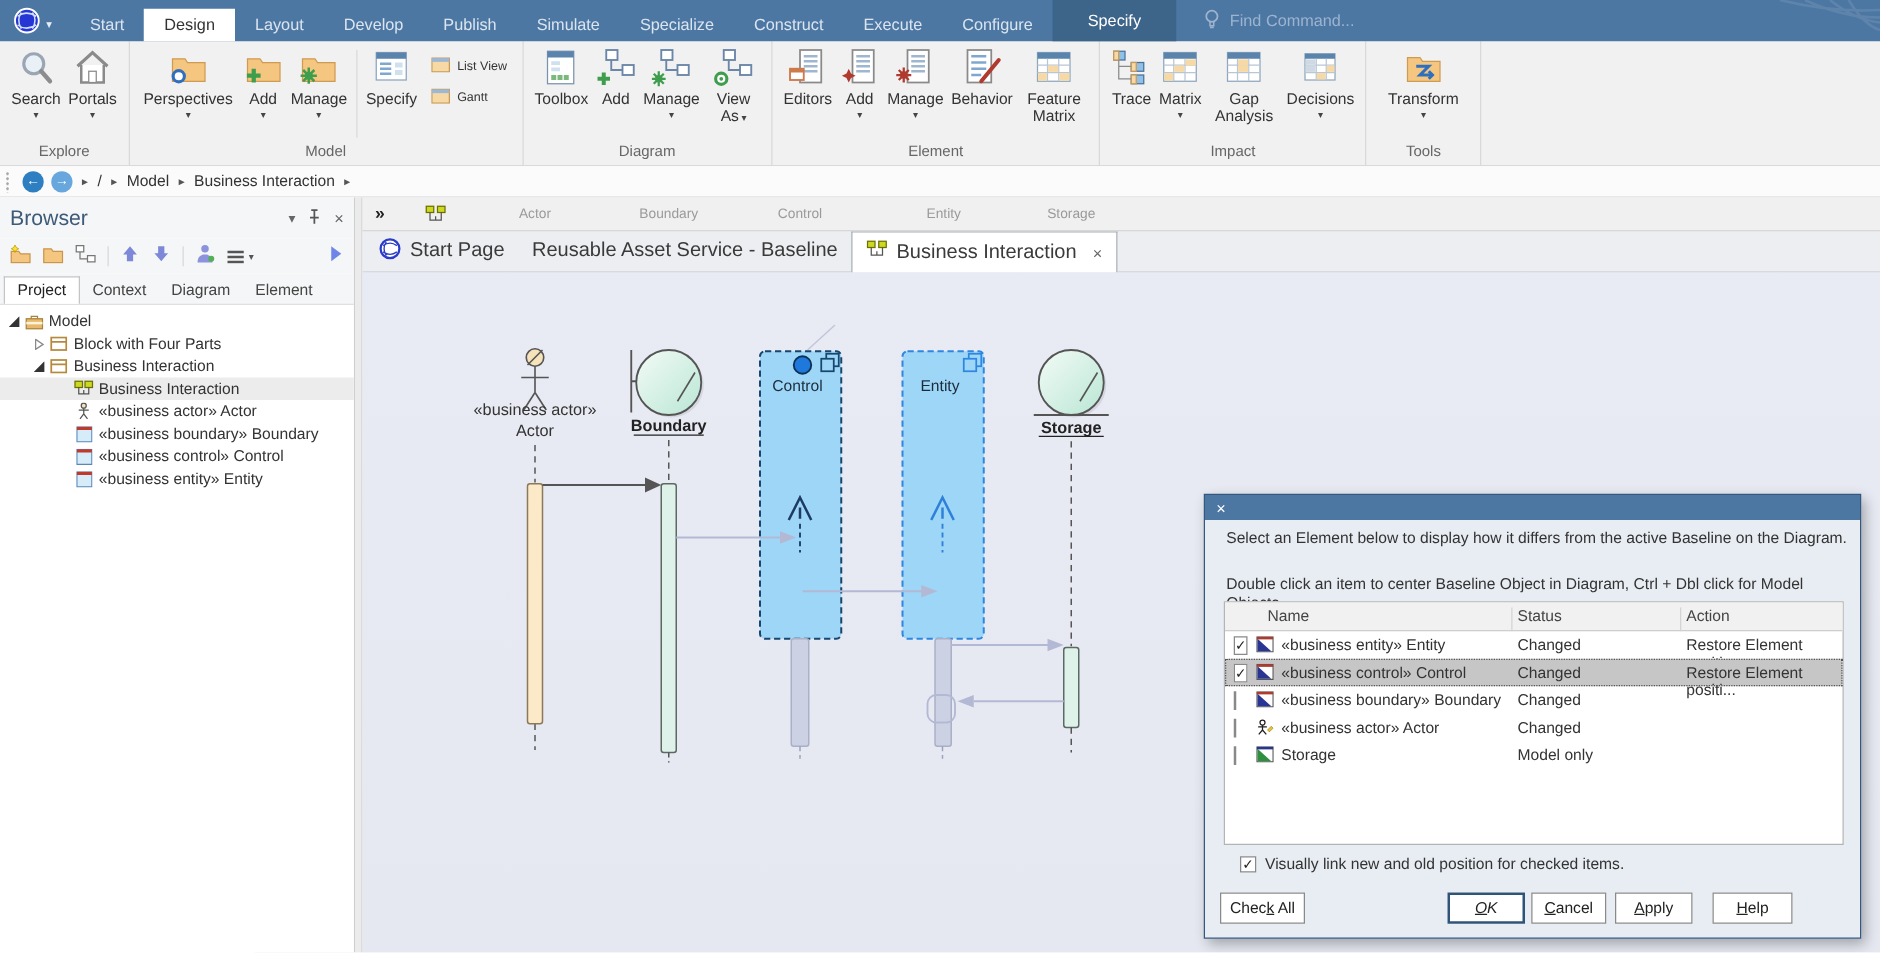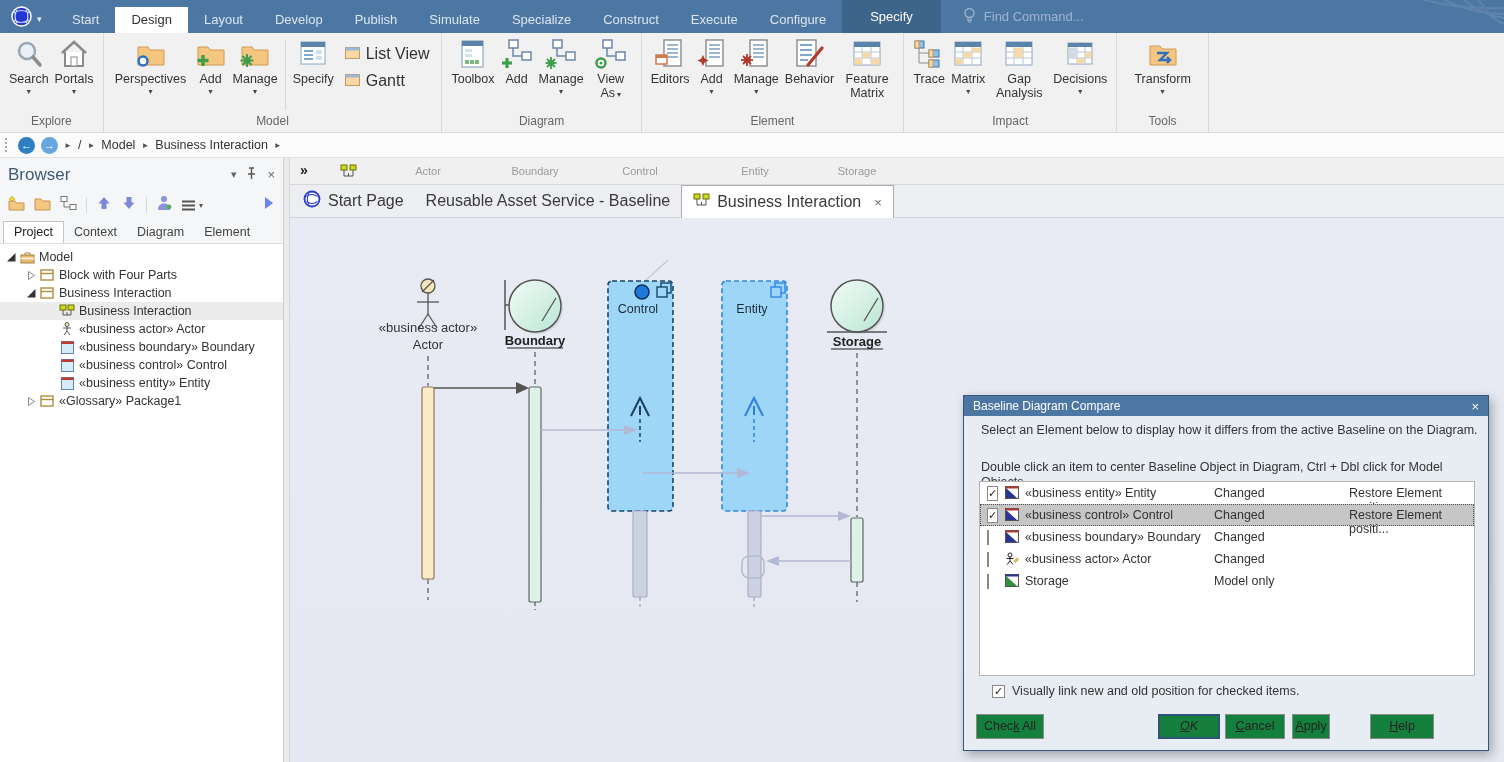--- a/index.html
+++ b/index.html
@@ -21,21 +21,21 @@
   .rgroup { display:flex; flex-direction:column; border-right:1px solid #d9d9d9; }
   .gi { display:flex; align-items:flex-start; flex:1; padding:3px 6px 0; }
   .glabel { font-size:12px; color:#666; text-align:center; padding-bottom:4px; }
   .ri { display:flex; flex-direction:column; align-items:center; margin:0 3px; cursor:default; }
   .ri .ic { height:36px; display:flex; align-items:center; justify-content:center; }
   .ri .lb { font-size:12.5px; color:#333; text-align:center; line-height:14px; }
   .car { font-size:8px; color:#444; line-height:9px; margin-top:1px; }
   .car.inline { display:inline; margin-left:2px; }
   .vsep { width:1px; background:#d9d9d9; margin:4px 4px; align-self:stretch; }
   .stack { display:flex; flex-direction:column; gap:9px; padding:9px 6px 0 8px; }
-  .srow { display:flex; align-items:center; gap:6px; font-size:16px; color:#333; }
+  .srow { display:flex; align-items:center; gap:6px; font-size:10px; color:#333; }
 
   
   .crumbbar { height:25px; background:#fbfbfb; border-bottom:1px solid #e2e2e2; display:flex; align-items:center; gap:6px; padding-left:4px; }
   .grip { width:4px; height:17px; background-image:radial-gradient(#a9a9a9 1px, transparent 1.2px); background-size:4px 4px; margin-right:4px; }
   .navbtn { width:17px; height:17px; border-radius:50%; color:#fff; font-size:11px; line-height:17px; text-align:center; }
   .navbtn.back { background:#2e7fc2; }
   .navbtn.fwd  { background:#67a7dd; }
   .crumb-arrow { color:#555; font-size:8px; }
   .crumb-seg { font-size:12.5px; color:#333; }
 
@@ -84,21 +84,21 @@
   .colsep { position:absolute; top:2px; width:1px; height:19px; background:#d4d4d4; }
   .drow { position:relative; height:22px; font-size:12.5px; color:#333; }
   .drow.sel { background:#c6c6c6; outline:1px dotted #555; outline-offset:-1px; }
   .drow .cb { position:absolute; left:7px; top:4px; }
   .drow .ric { position:absolute; left:25px; top:4px; }
   .drow .nm { position:absolute; left:45px; top:4px; }
   .drow .st { position:absolute; left:234px; top:4px; }
   .drow .ac { position:absolute; left:369px; top:4px; }
   .cbx { width:13px; height:13px; background:#fff; border:1px solid #898989; font-size:11px; line-height:11px; text-align:center; color:#222; font-family:"DejaVu Sans", sans-serif; }
   .d-check { position:absolute; left:28px; top:288px; display:flex; gap:7px; align-items:center; font-size:12.5px; color:#333; }
-  .dbtn { position:absolute; top:318px; height:25px; background:#15803d; border:1px solid #8a8a8a; font-size:12.5px; color:#222; text-align:center; line-height:23px; }
+  .dbtn { position:absolute; top:318px; height:25px; background:#ffffff; border:1px solid #8a8a8a; font-size:12.5px; color:#222; text-align:center; line-height:23px; }
   .dbtn.default { border:2px solid #2f5478; line-height:21px;font-style:italic; }
   .dbtn .key { text-decoration:underline; }
 
   svg text { font-family:"Liberation Sans", sans-serif; }
 </style>
 </head>
 <body>
 
 <div id="app">
 
@@ -667,34 +667,20 @@
           <span>«business control» Control</span>
         </div>
         <div class="trow" style="padding-left:58px">
           <span class="ticn">
               <svg width="13" height="13">
                 <rect x="0.5" y="0.5" width="12" height="12" fill="#d6ecf9" stroke="#5a87b8"></rect>
                 <rect x="0.5" y="0.5" width="12" height="2.5" fill="#c0392b"></rect>
               </svg>
             </span>
           <span>«business entity» Entity</span>
-        </div>
-        <div class="trow" style="padding-left:24px">
-          <span class="twisty">
-              <svg width="9" height="9">
-                <polygon points="1.5,0.5 7.5,4.5 1.5,8.5" fill="#fff" stroke="#8a8a8a"></polygon>
-              </svg>
-            </span>
-          <span class="ticn">
-              <svg width="14" height="12">
-                <rect x="1" y="1" width="12" height="10" fill="#fff" stroke="#b58a3e" stroke-width="1.4"></rect>
-                <line x1="1" y1="4.5" x2="13" y2="4.5" stroke="#b58a3e" stroke-width="1.4"></line>
-              </svg>
-            </span>
-          <span>«Glossary» Package1</span>
         </div>
       </div>
     </div>
 
     <div class="splitter"></div>
 
     <div class="main">
       <div class="hstrip">
         <span class="chev">»</span>
         <span class="dicon"><svg width="17" height="15">
@@ -836,31 +822,37 @@
             <line x1="561" y1="343" x2="489" y2="343" stroke-width="1.5"></line>
             <polygon points="476,343 489,338 489,348" stroke="none"></polygon>
           </g>
         </svg>
       </div>
     </div>
   </div>
 
   <div class="dialog">
     <div class="d-title">
-      <span class="dt">Baseline Diagram Compare</span>
       <span class="dx">×</span>
     </div>
     <div class="d-desc" style="top:27px">
       <div>Select an Element below to display how it differs from the active Baseline on the Diagram.</div>
     </div>
     <div class="d-desc" style="top:64px">
       <div>Double click an item to center Baseline Object in Diagram, Ctrl + Dbl click for Model Objects.</div>
     </div>
 
     <div class="d-table">
+      <div class="d-head">
+        <span style="left:34px">Name</span>
+        <span style="left:234px">Status</span>
+        <span style="left:369px">Action</span>
+        <span class="colsep" style="left:229px"></span>
+        <span class="colsep" style="left:364px"></span>
+      </div>
       <div class="drow">
         <span class="cb"><span class="cbx"><span class="chk">✓</span></span></span>
         <span class="ric"><svg width="14" height="13">
               <rect x="0.5" y="0.5" width="13" height="12" fill="#fff" stroke="#555"></rect>
               <path d="M1 12 V2 L12 12 Z" fill="#283593"></path>
               <rect x="0.5" y="0.5" width="13" height="2" fill="#b03a2e"></rect>
             </svg></span>
         <span class="nm">«business entity» Entity</span>
         <span class="st">Changed</span>
         <span class="ac">Restore Element positi...</span>
@@ -912,17 +904,17 @@
     </div>
 
     <div class="d-check">
       <span class="cbx"><span class="chk">✓</span></span>
       <span>Visually link new and old position for checked items.</span>
     </div>
 
     <div class="dbtn" style="left:12px;width:68px"><span>Chec</span><span class="key">k</span><span> All</span></div>
     <div class="dbtn default" style="left:194px;width:62px"><span></span><span class="key">O</span><span>K</span></div>
     <div class="dbtn" style="left:261px;width:60px"><span></span><span class="key">C</span><span>ancel</span></div>
-    <div class="dbtn" style="left:328px;width:38px"><span></span><span class="key">A</span><span>pply</span></div>
+    <div class="dbtn" style="left:328px;width:62px"><span></span><span class="key">A</span><span>pply</span></div>
     <div class="dbtn" style="left:406px;width:64px"><span></span><span class="key">H</span><span>elp</span></div>
   </div>
 
 </div>
 
 </body></html>

